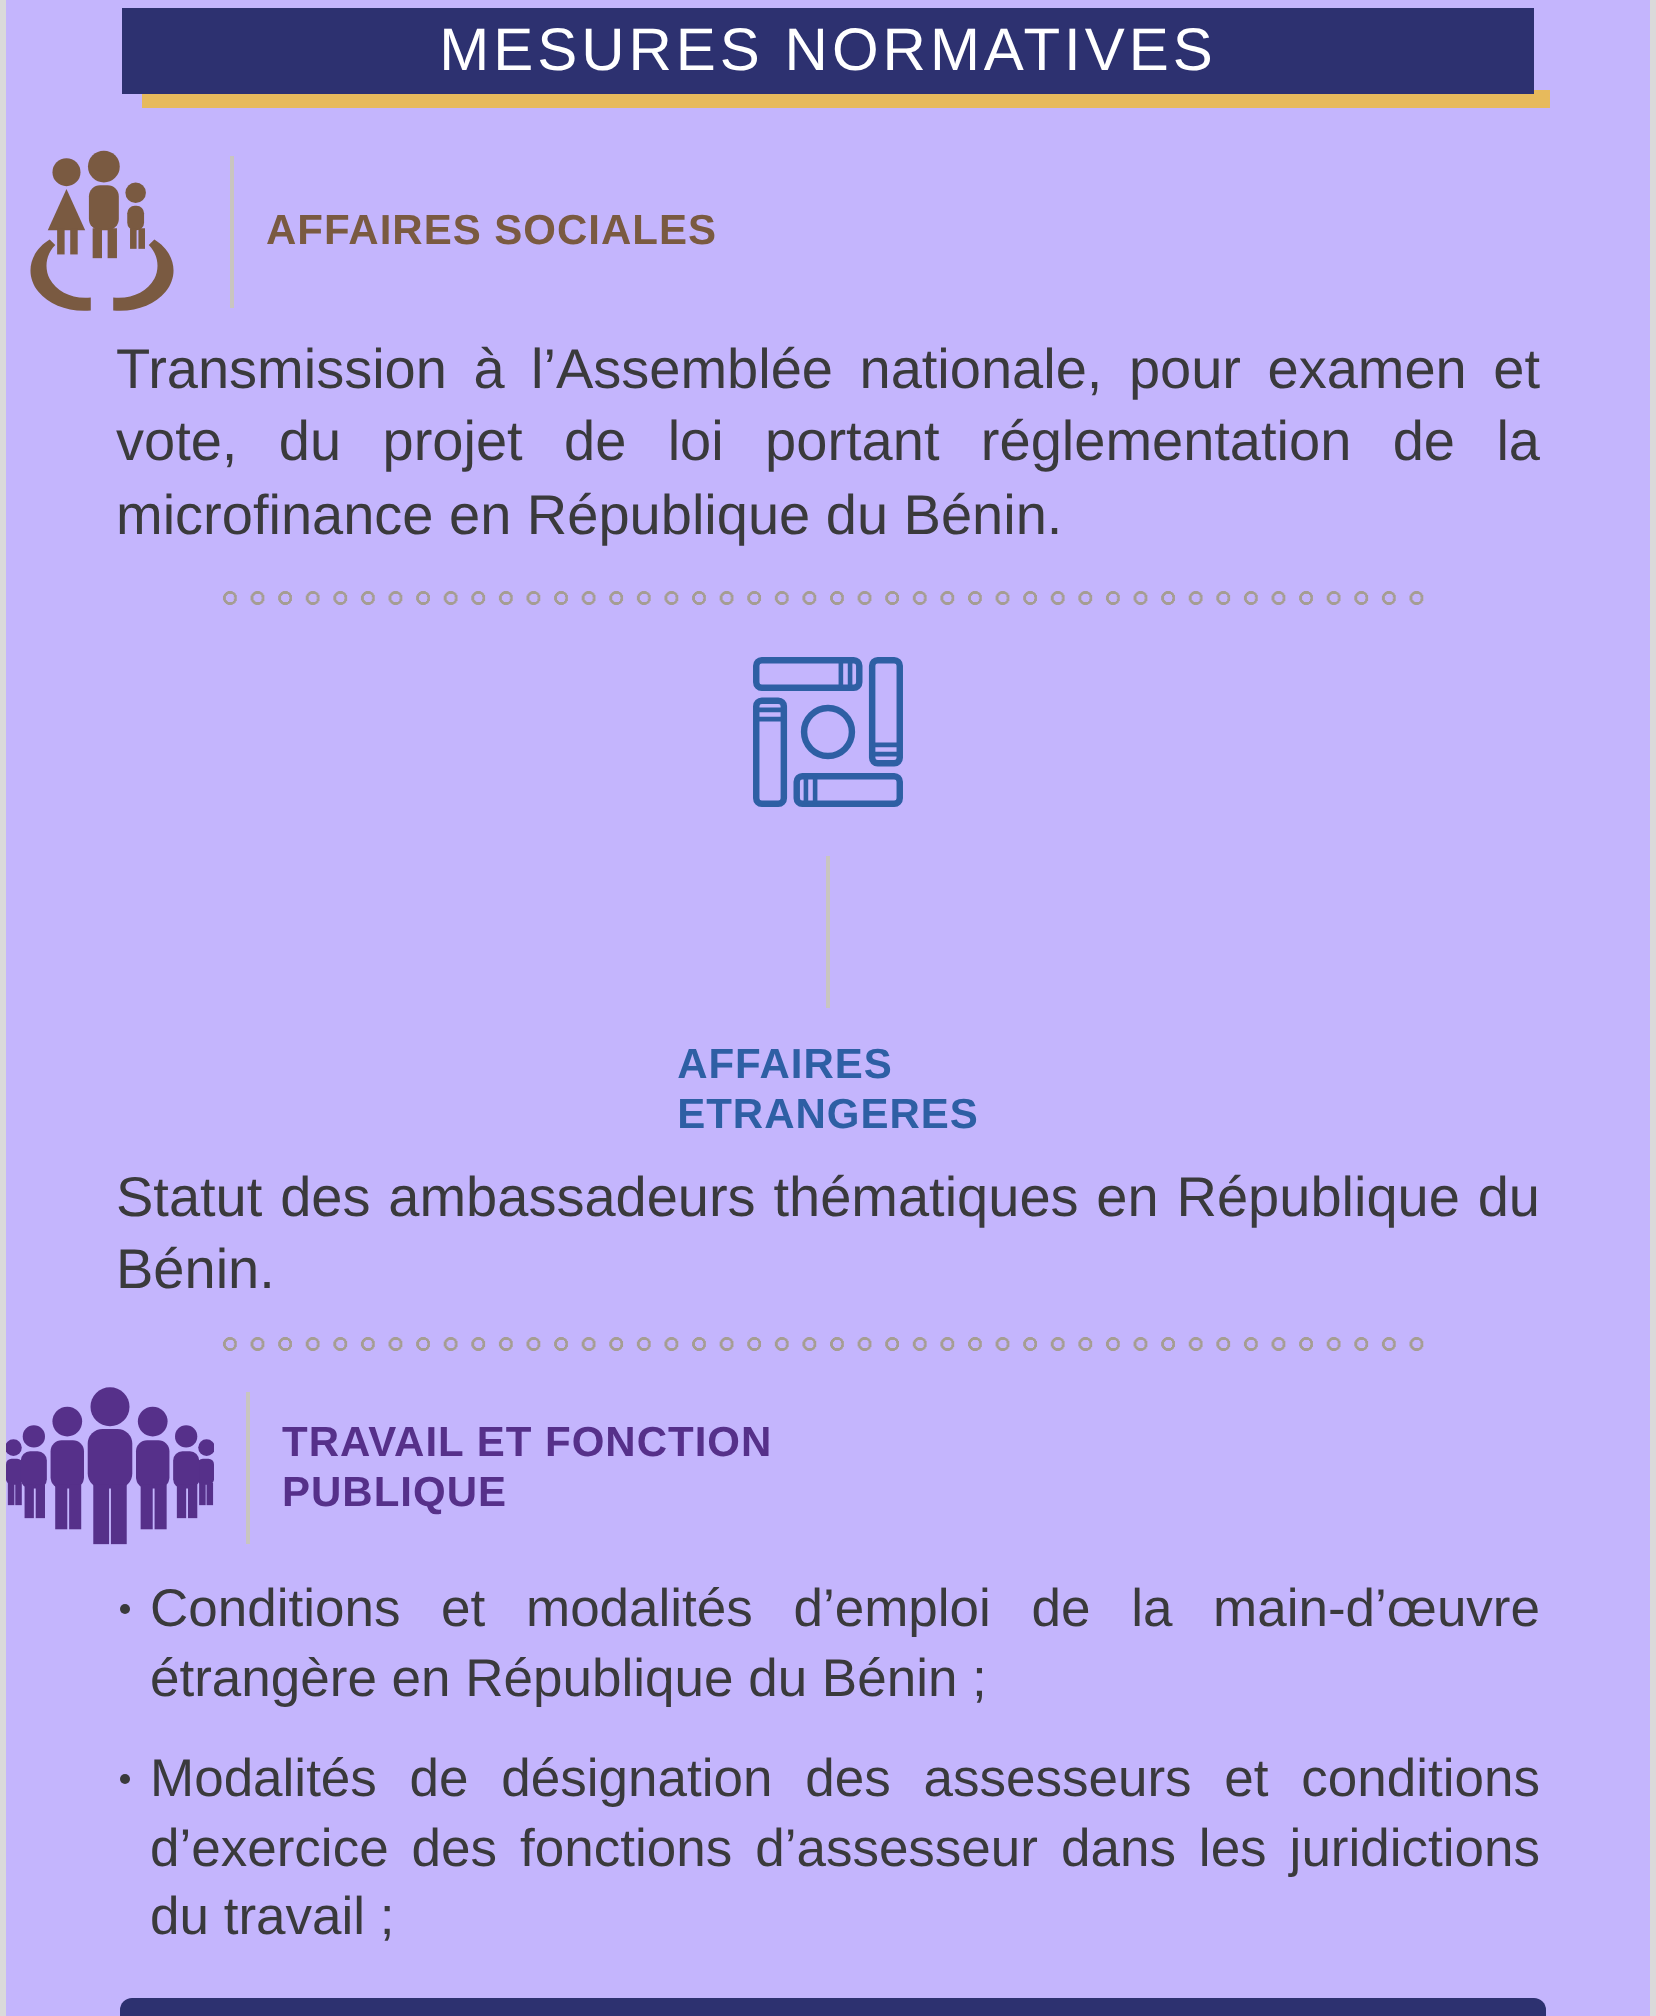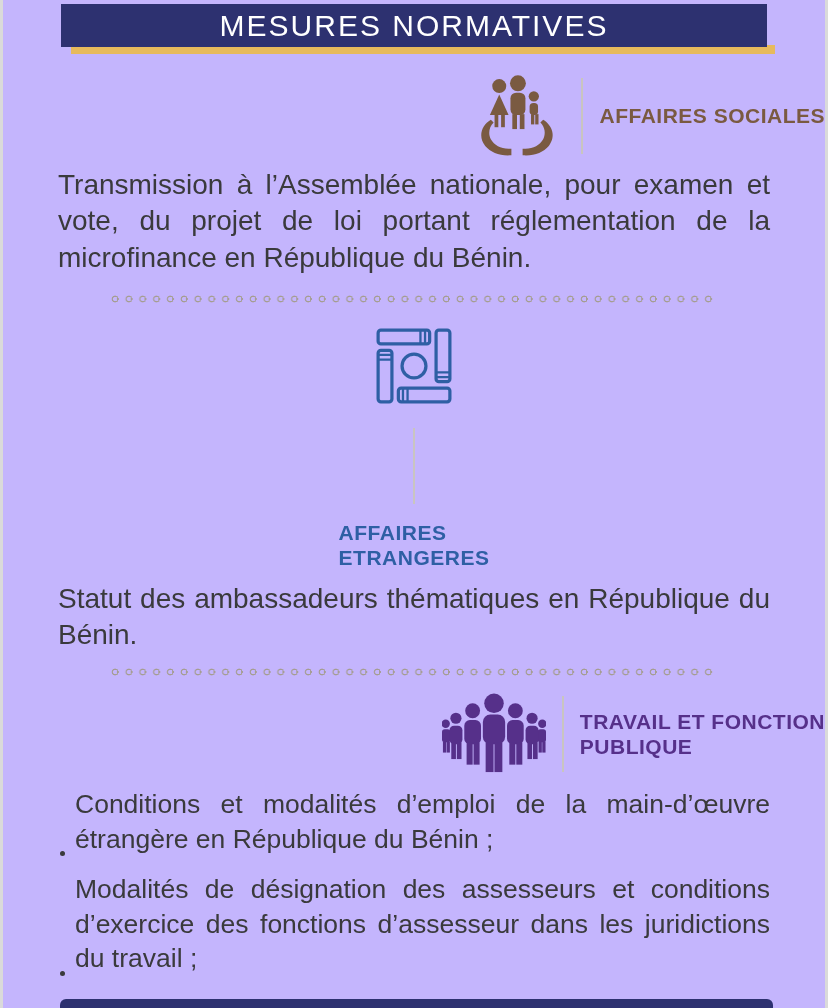--- a/index.html
+++ b/index.html
@@ -14,42 +14,42 @@
   .banner-gold { position:absolute; left:10px; right:-8px; top:41px; height:9px; background:#e7ba5c; }
   .banner-navy {
     position:relative; z-index:1; height:43px; background:#2d3170;
     display:flex; align-items:center; justify-content:center;
   }
   .banner-navy span {
     color:#ffffff; font-size:30px; font-weight:500; letter-spacing:2px;
     font-family:"Liberation Sans", sans-serif;
   }
   
-  .sec-head { display:flex; align-items:center; justify-content:flex-end; gap:16px; }
+  .sec-head { display:flex; align-items:center; justify-content:flex-start; gap:16px; }
   .sec-head svg { display:block; }
   .vline { width:2px; height:76px; background:#c9c5c0; }
   .sec-title { font-weight:700; font-size:21px; line-height:1.2; letter-spacing:0.5px; }
   .t-brown { color:#7a5a41; }
   .t-blue  { color:#2e5fa4; }
   .t-purple{ color:#56308a; }
   
   .body-text {
     width:712px; margin:0 auto; color:#3a3a3c; font-size:28px;
     line-height:1.3; text-align:justify;
   }
   .para { margin:0; }
   
   .dots {
     width:608px; height:10px; margin:0 auto;
     background-image: radial-gradient(circle at 5px 5px, rgba(0,0,0,0) 2.1px, #a59d92 2.2px, #a59d92 3.4px, rgba(0,0,0,0) 3.6px);
     background-size:13.8px 10px; background-repeat:repeat-x;
   }
   
   .bullets { width:712px; margin:0 auto; }
-  .bullet-row { display:flex; align-items:flex-end; margin-bottom:16px; }
+  .bullet-row { display:flex; align-items:flex-start; margin-bottom:16px; }
   .bullet-dot {
     flex:0 0 auto; width:5px; height:5px; border-radius:50%;
     background:#3a3a3c; margin:15px 10px 0 2px;
   }
   .bullet-text { flex:1 1 auto; color:#3a3a3c; font-size:26.5px; line-height:1.3; text-align:justify; }
   
   .mt-head1 { margin-top:26px; }
   .mt-p1    { margin-top:8px; }
   .mt-dots1 { margin-top:18px; }
   .mt-head2 { margin-top:16px;flex-direction:column; }

